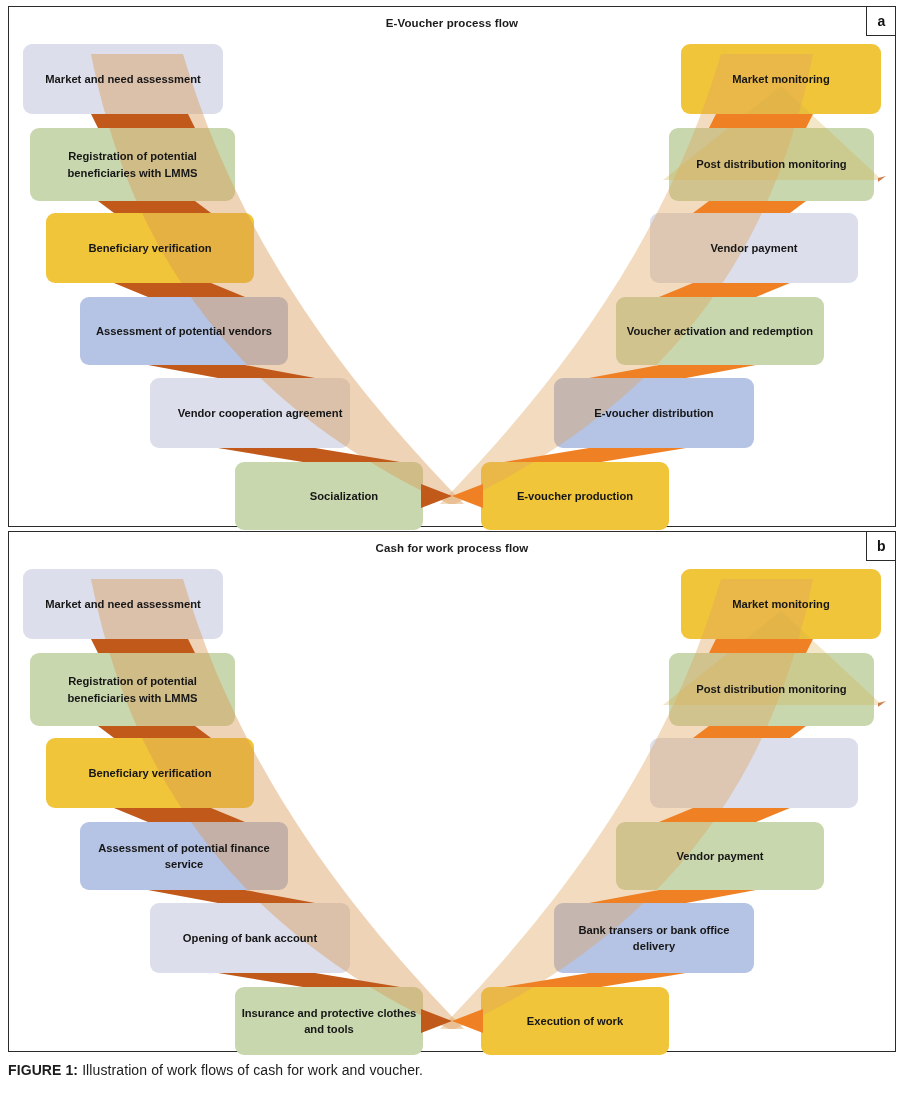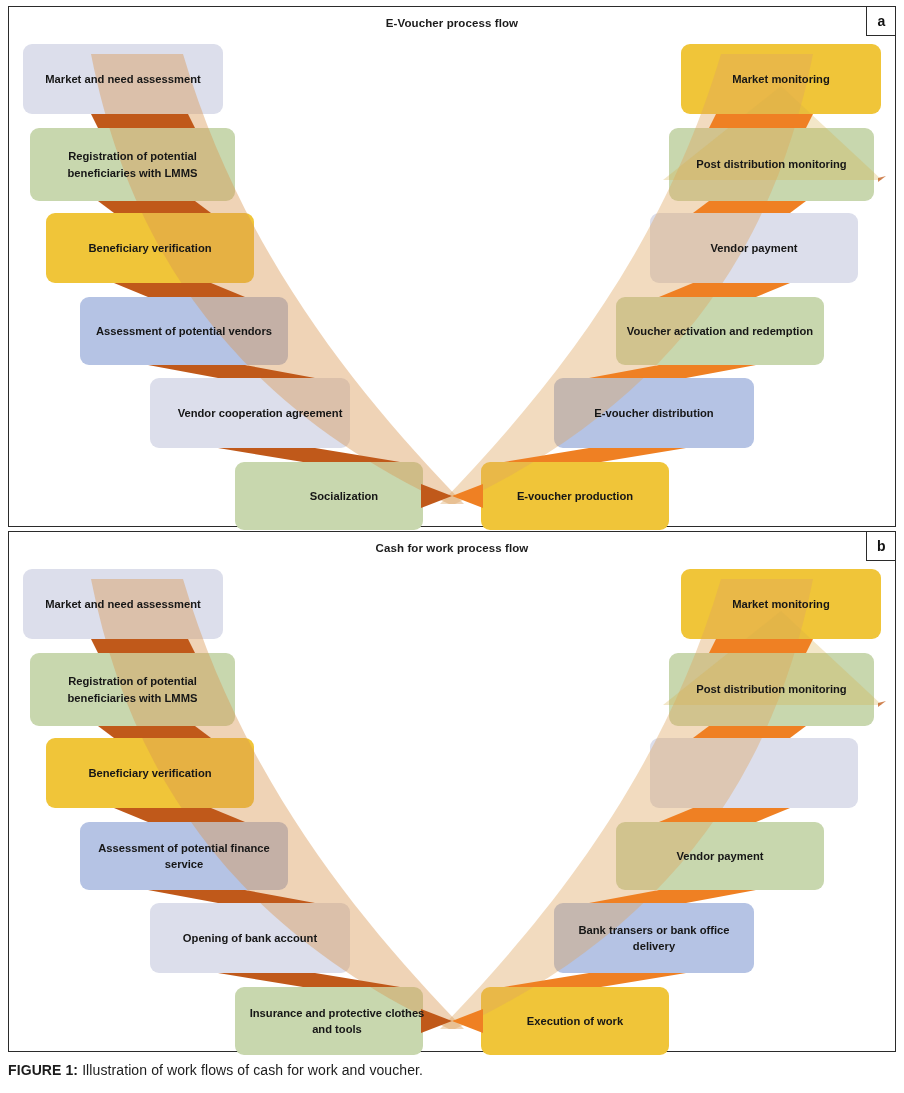--- a/index.html
+++ b/index.html
@@ -217,21 +217,21 @@
           </div>
           <div class="node" style="left: 37px; top: 206px; width: 208px; height: 70px;">
             <span class="lbl">Beneficiary verification</span>
           </div>
           <div class="node" style="left: 71px; top: 290px; width: 208px; height: 68px;">
             <span class="lbl">Assessment of potential finance service</span>
           </div>
           <div class="node" style="left: 141px; top: 371px; width: 200px; height: 70px;">
             <span class="lbl">Opening of bank account</span>
           </div>
-          <div class="node" style="left: 226px; top: 455px; width: 188px; height: 68px; margin-left: 8px;">
+          <div class="node" style="left: 226px; top: 455px; width: 188px; height: 68px;">
             <span class="lbl">Insurance and protective clothes and tools</span>
           </div>
           <div class="node" style="left: 672px; top: 37px; width: 200px; height: 70px;">
             <span class="lbl">Market monitoring</span>
           </div>
           <div class="node" style="left: 660px; top: 121px; width: 205px; height: 73px;">
             <span class="lbl">Post distribution monitoring</span>
           </div>
           <div class="node" style="left: 607px; top: 290px; width: 208px; height: 68px;">
             <span class="lbl">Vendor payment</span>

